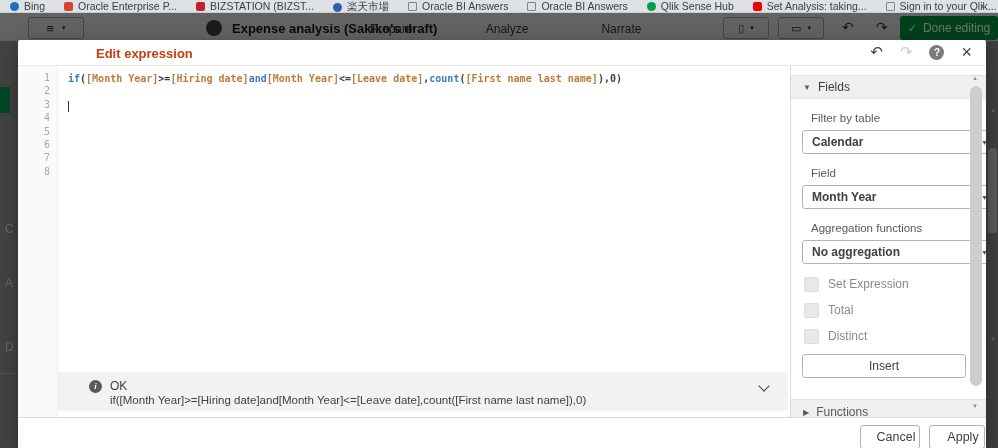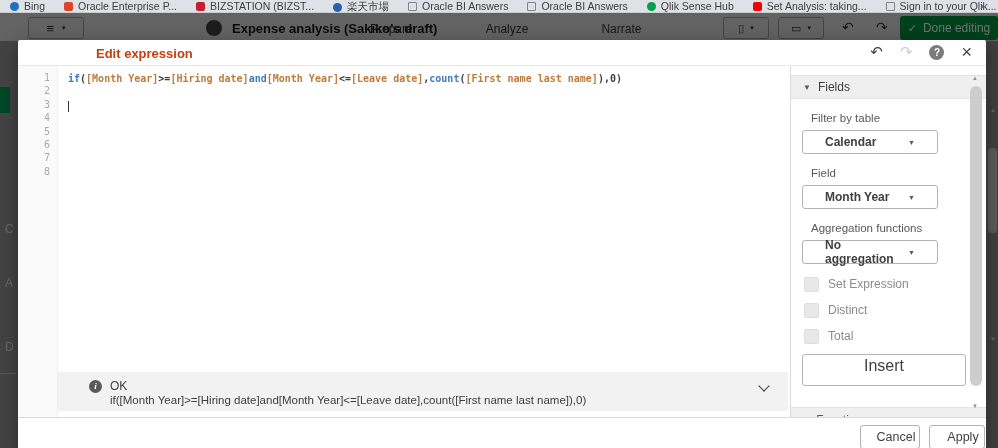--- a/index.html
+++ b/index.html
@@ -90,30 +90,30 @@
 
   
   .rpanel { position:absolute; left:772px; top:26px; width:196px; height:351px;
     border-left:1px solid #d9d9d9; background:#fff; overflow:hidden; }
   .acc-header { height:24px; background:#efefef; border-top:1px solid #e3e3e3;
     border-bottom:1px solid #e3e3e3; display:flex; align-items:center; padding-left:12px;
     font-size:12px; color:#404040; gap:7px; cursor:pointer; }
   .acc-header .acc-caret { font-size:8px; color:#595959; }
   .acc-fields { margin-top:9px; }
   .fld-label { margin:13px 0 0 20px; font-size:11.5px; color:#595959; }
-  .dropdown { margin:6px 0 0 11px; width:136px; height:24px; border:1px solid #b3b3b3;
-    border-radius:3px; background:#fff; display:flex; align-items:center; padding:0 22px;
+  .dropdown { margin:6px 0 0 11px; width:196px; height:24px; border:1px solid #b3b3b3;
+    border-radius:3px; background:#fff; display:flex; align-items:center; padding:0 9px;
     font-size:12px; font-weight:bold; color:#404040; cursor:pointer; }
   .dd-caret { margin-left:auto; font-size:7px; color:#595959; }
   .cb-group { margin-top:12px; }
   .cb-row { display:flex; align-items:center; gap:9px; margin:0 0 10px 13px; height:16px; }
   .cb-box { width:15px; height:15px; background:#e8e8e8; border:1px solid #dedede; border-radius:2px; }
   .cb-label { font-size:12px; color:#8a8a8a; }
-  .insert-btn { margin:8px 0 0 11px; width:164px; height:32px; border:1px solid #b3b3b3;
-    border-radius:3px; background:#fff; font-size:16px; color:#404040; text-align:center;
+  .insert-btn { margin:8px 0 0 11px; width:164px; height:24px; border:1px solid #b3b3b3;
+    border-radius:3px; background:#fff; font-size:12px; color:#404040; text-align:center;
     line-height:22px; cursor:pointer; }
   .acc-functions { margin-top:21px; height:26px; }
   .acc-functions span.lbl { color:#595959; }
   .r-scroll { position:absolute; right:3px; top:9px; width:14px; height:334px; }
   .r-scroll .tri-up { position:absolute; top:0; left:3px; font-size:6px; color:#8f8f8f; }
   .r-scroll .tri-down { position:absolute; bottom:0; left:3px; font-size:6px; color:#8f8f8f; }
   .r-scroll .thumb { position:absolute; top:11px; left:1px; width:12px; height:300px;
     background:#cdcdcd; border-radius:6px; }
 
   
@@ -263,25 +263,25 @@
       <span>No aggregation</span>
       <span class="dd-caret">▼</span>
     </div>
     <div class="cb-group">
         <div class="cb-row">
     <span class="cb-box"></span>
     <span class="cb-label">Set Expression</span>
   </div>
         <div class="cb-row">
     <span class="cb-box"></span>
-    <span class="cb-label">Distinct</span>
+    <span class="cb-label">Total</span>
   </div>
         <div class="cb-row">
     <span class="cb-box"></span>
-    <span class="cb-label">Total</span>
+    <span class="cb-label">Distinct</span>
   </div>
       </div>
     <div class="insert-btn">Insert</div>
     <div class="acc-header acc-functions">
       <span class="acc-caret">▶</span>
       <span class="lbl">Functions</span>
     </div>
     <div class="r-scroll">
       <div class="tri-up">▲</div>
       <div class="thumb"></div>

